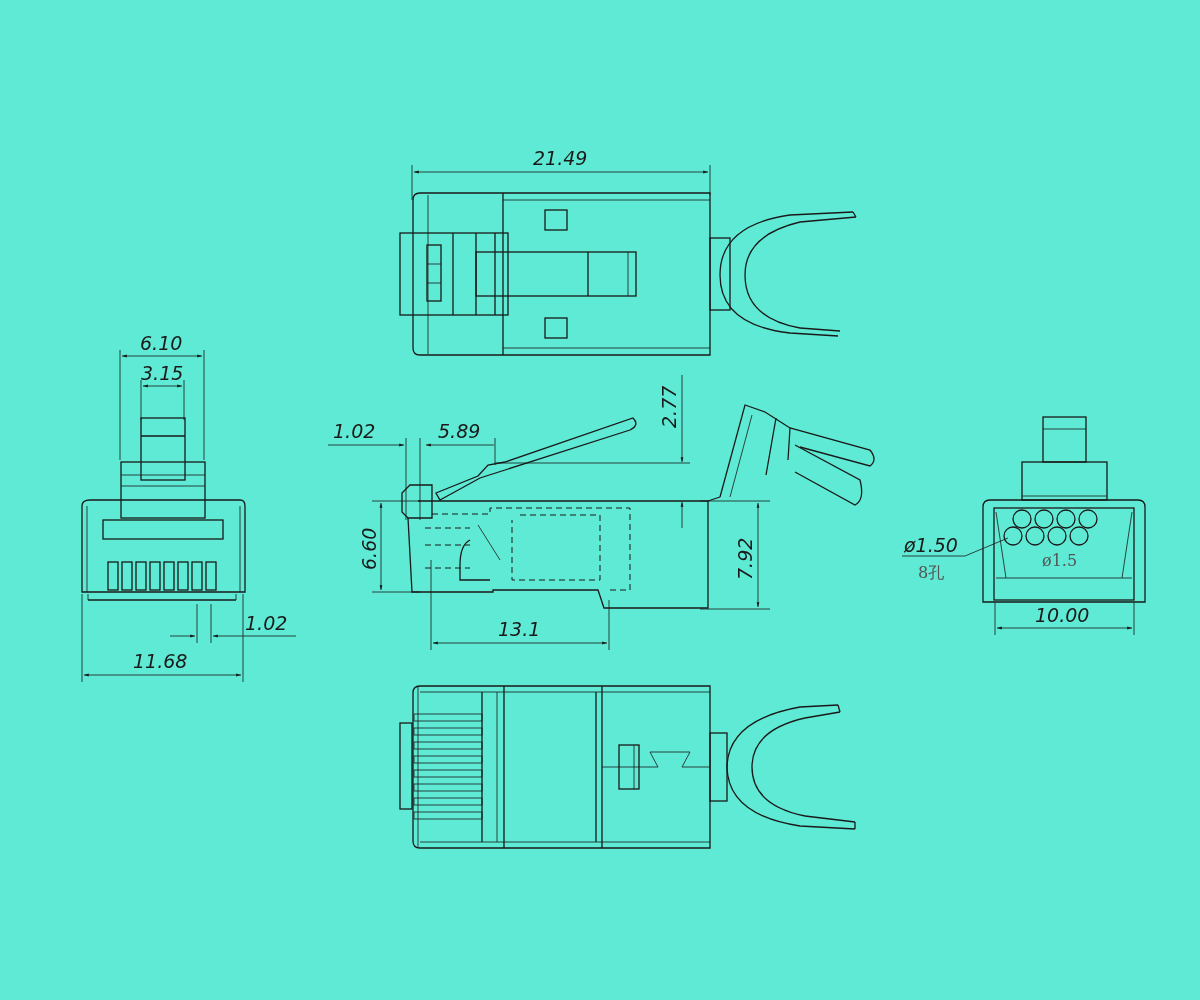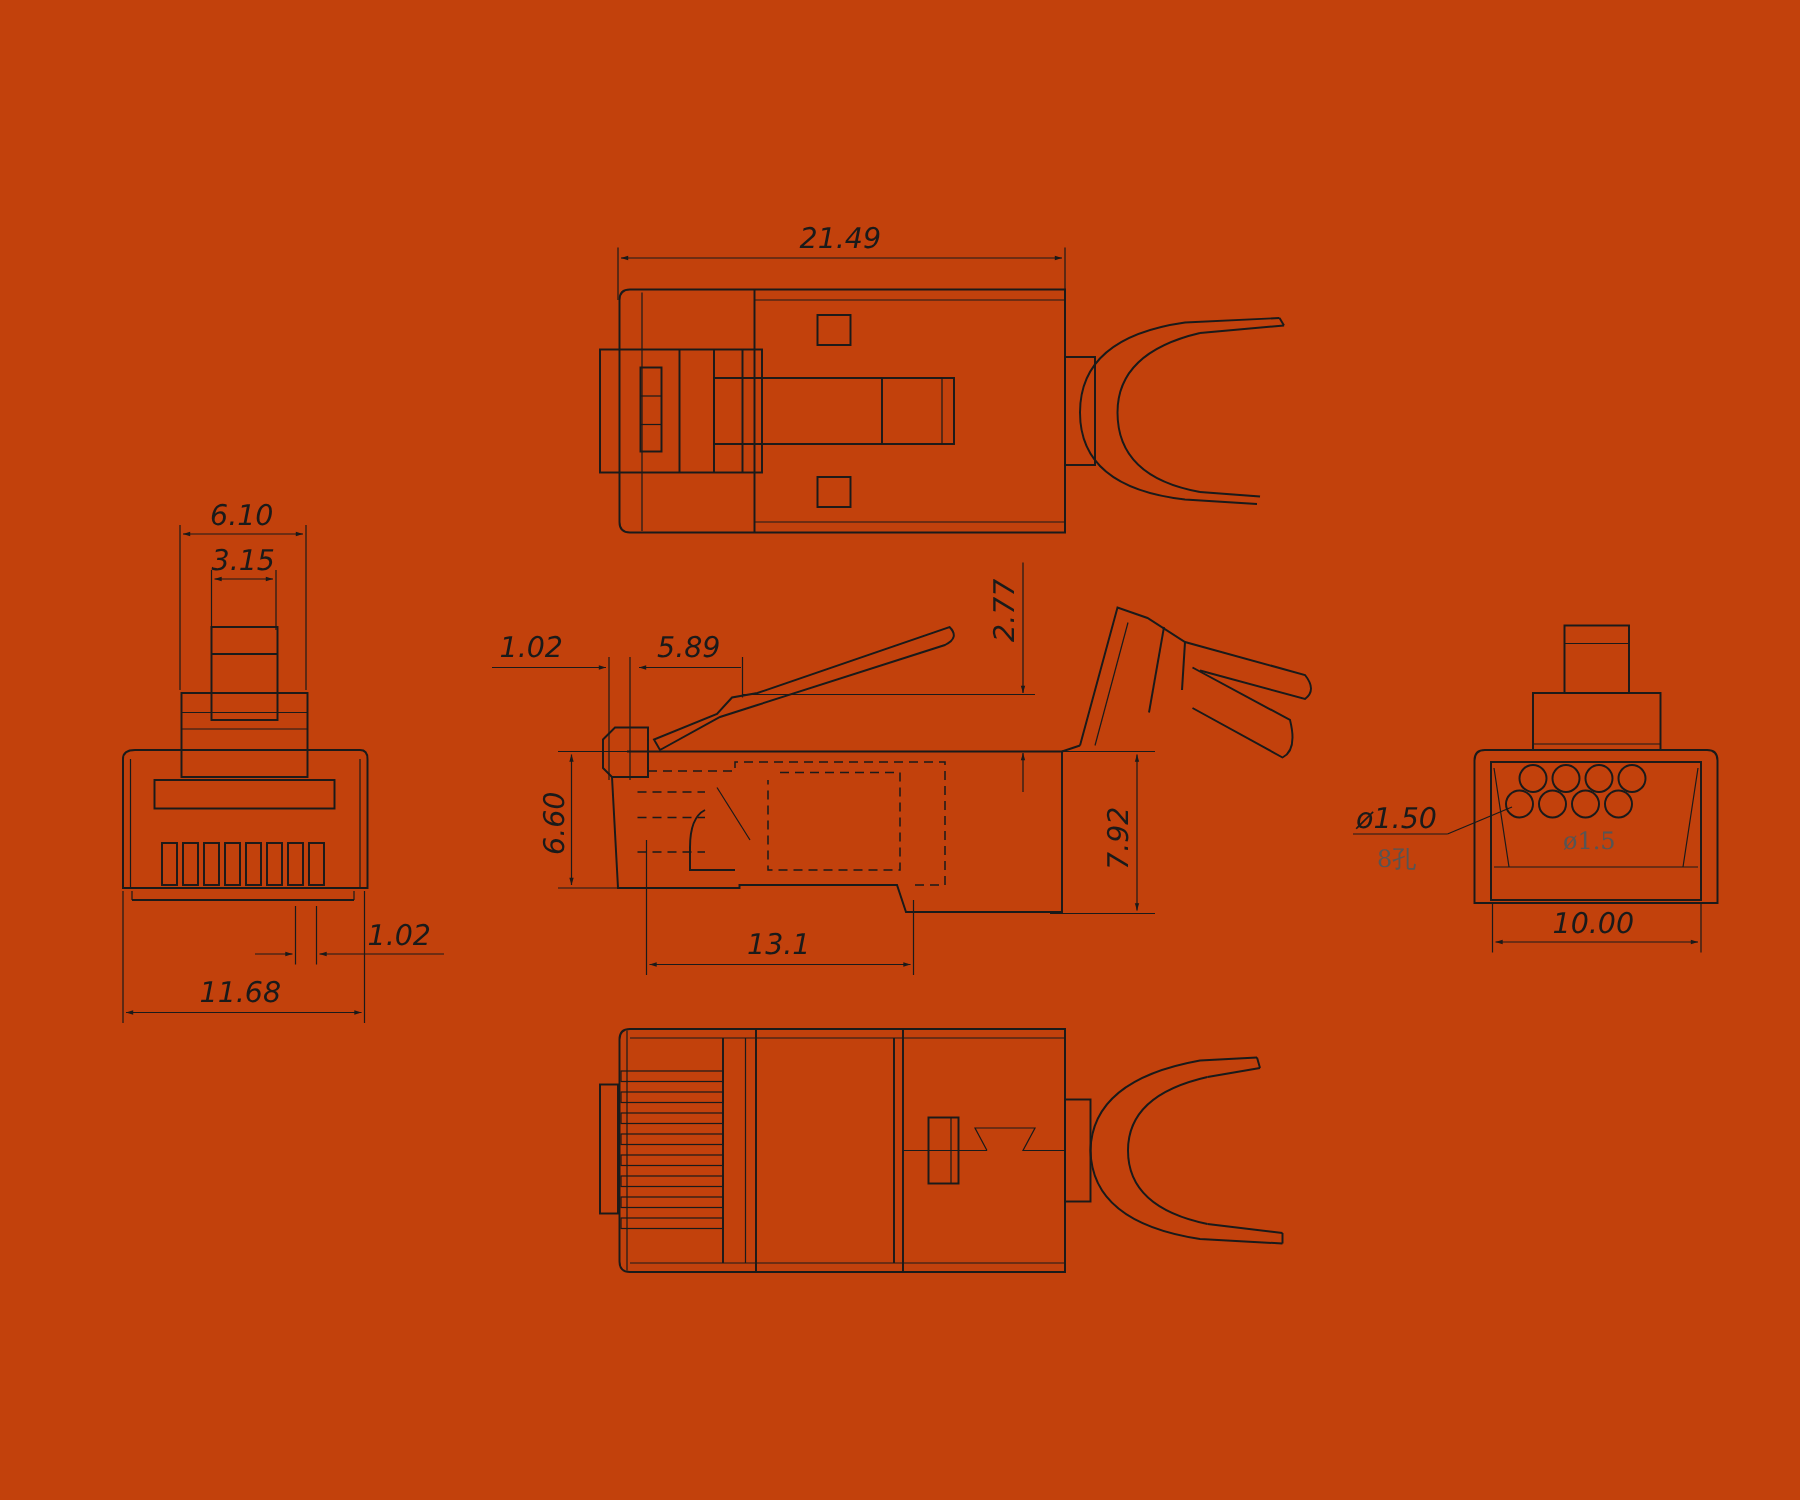--- a/index.html
+++ b/index.html
@@ -1,16 +1,16 @@
 <!DOCTYPE html>
 <html><head>
 <meta charset="utf-8">
 <style>
   html,body{margin:0;padding:0;background:#fff;}
-  #canvas{position:relative;width:1200px;height:1000px;background:#c2410c;overflow:hidden;}
+  #canvas{position:relative;width:1200px;height:1000px;background:#5eead4;overflow:hidden;}
   svg{position:absolute;left:0;top:0;}
   .l{fill:none;stroke:#1a1a1a;stroke-width:1.3;}
   .t{fill:none;stroke:#1a1a1a;stroke-width:0.8;}
   .d{fill:none;stroke:#1a1a1a;stroke-width:1;stroke-dasharray:6 4;}
   .dim{fill:none;stroke:#1a1a1a;stroke-width:0.8;}
   .lbl{font-family:"DejaVu Sans",sans-serif;font-style:italic;font-size:19px;fill:#1a1a1a;}
   .lbl2{font-family:"DejaVu Serif",serif;font-size:16px;fill:#555;}
 </style>
 </head>
 <body>

